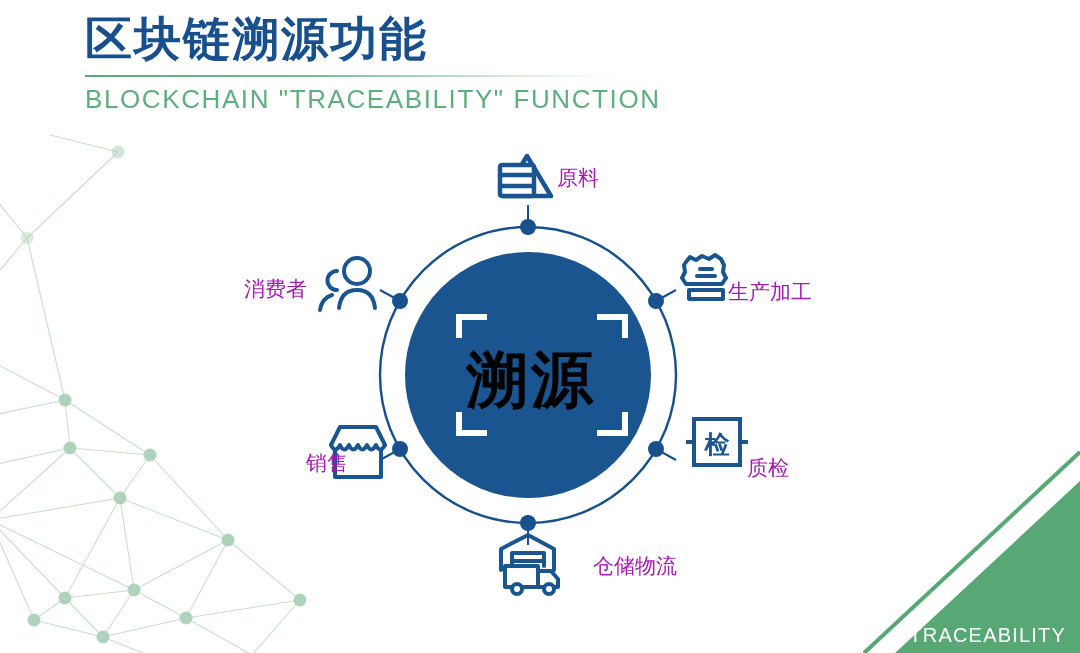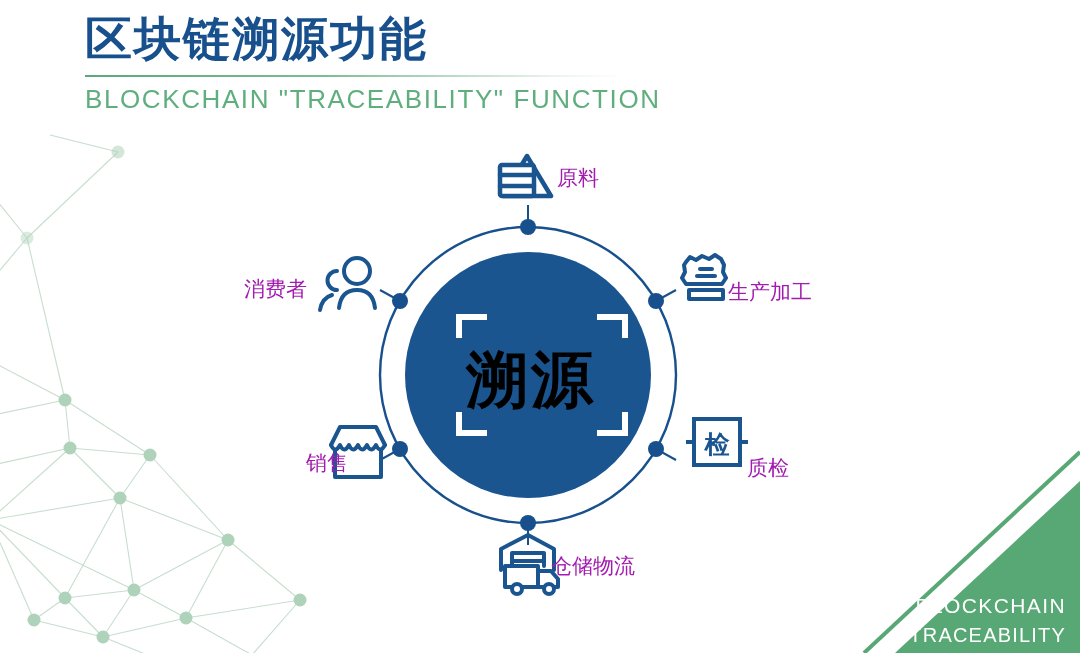--- a/index.html
+++ b/index.html
@@ -192,25 +192,24 @@
       <circle cx="357" cy="271" r="13"></circle>
       <path d="M339 308 Q341 290 357 290 Q373 290 375 308"></path>
     </g>
   </svg>
 
   <div class="center-word" style="left:466px;top:338px;">溯源</div>
 
   <div class="node-label" style="left:557px;top:164px;">原料</div>
   <div class="node-label" style="left:728px;top:278px;">生产加工</div>
   <div class="node-label" style="left:747px;top:454px;">质检</div>
-  <div class="node-label" style="left:551px;top:552px;text-align:center;">仓储物流</div>
+  <div class="node-label" style="left:593px;top:552px;text-align:center;">仓储物流</div>
   <div class="node-label" style="left:274px;top:449px;margin-left:32px;">销售</div>
   <div class="node-label" style="left:244px;top:275px;">消费者</div>
 
   <svg class="mesh" viewBox="0 0 1080 653" xmlns="http://www.w3.org/2000/svg">
     <path d="M1080 452 L864 653" fill="none" stroke="#57A875" stroke-width="4"></path>
     <path d="M1080 481 L1080 653 L895 653 Z" fill="#57A875"></path>
   </svg>
 
-  <div class="corner-text corner-main">BLOCKCHAIN</div>
   <div class="corner-text corner-sub">TRACEABILITY</div>
 
 </div>
 
 </body></html>

